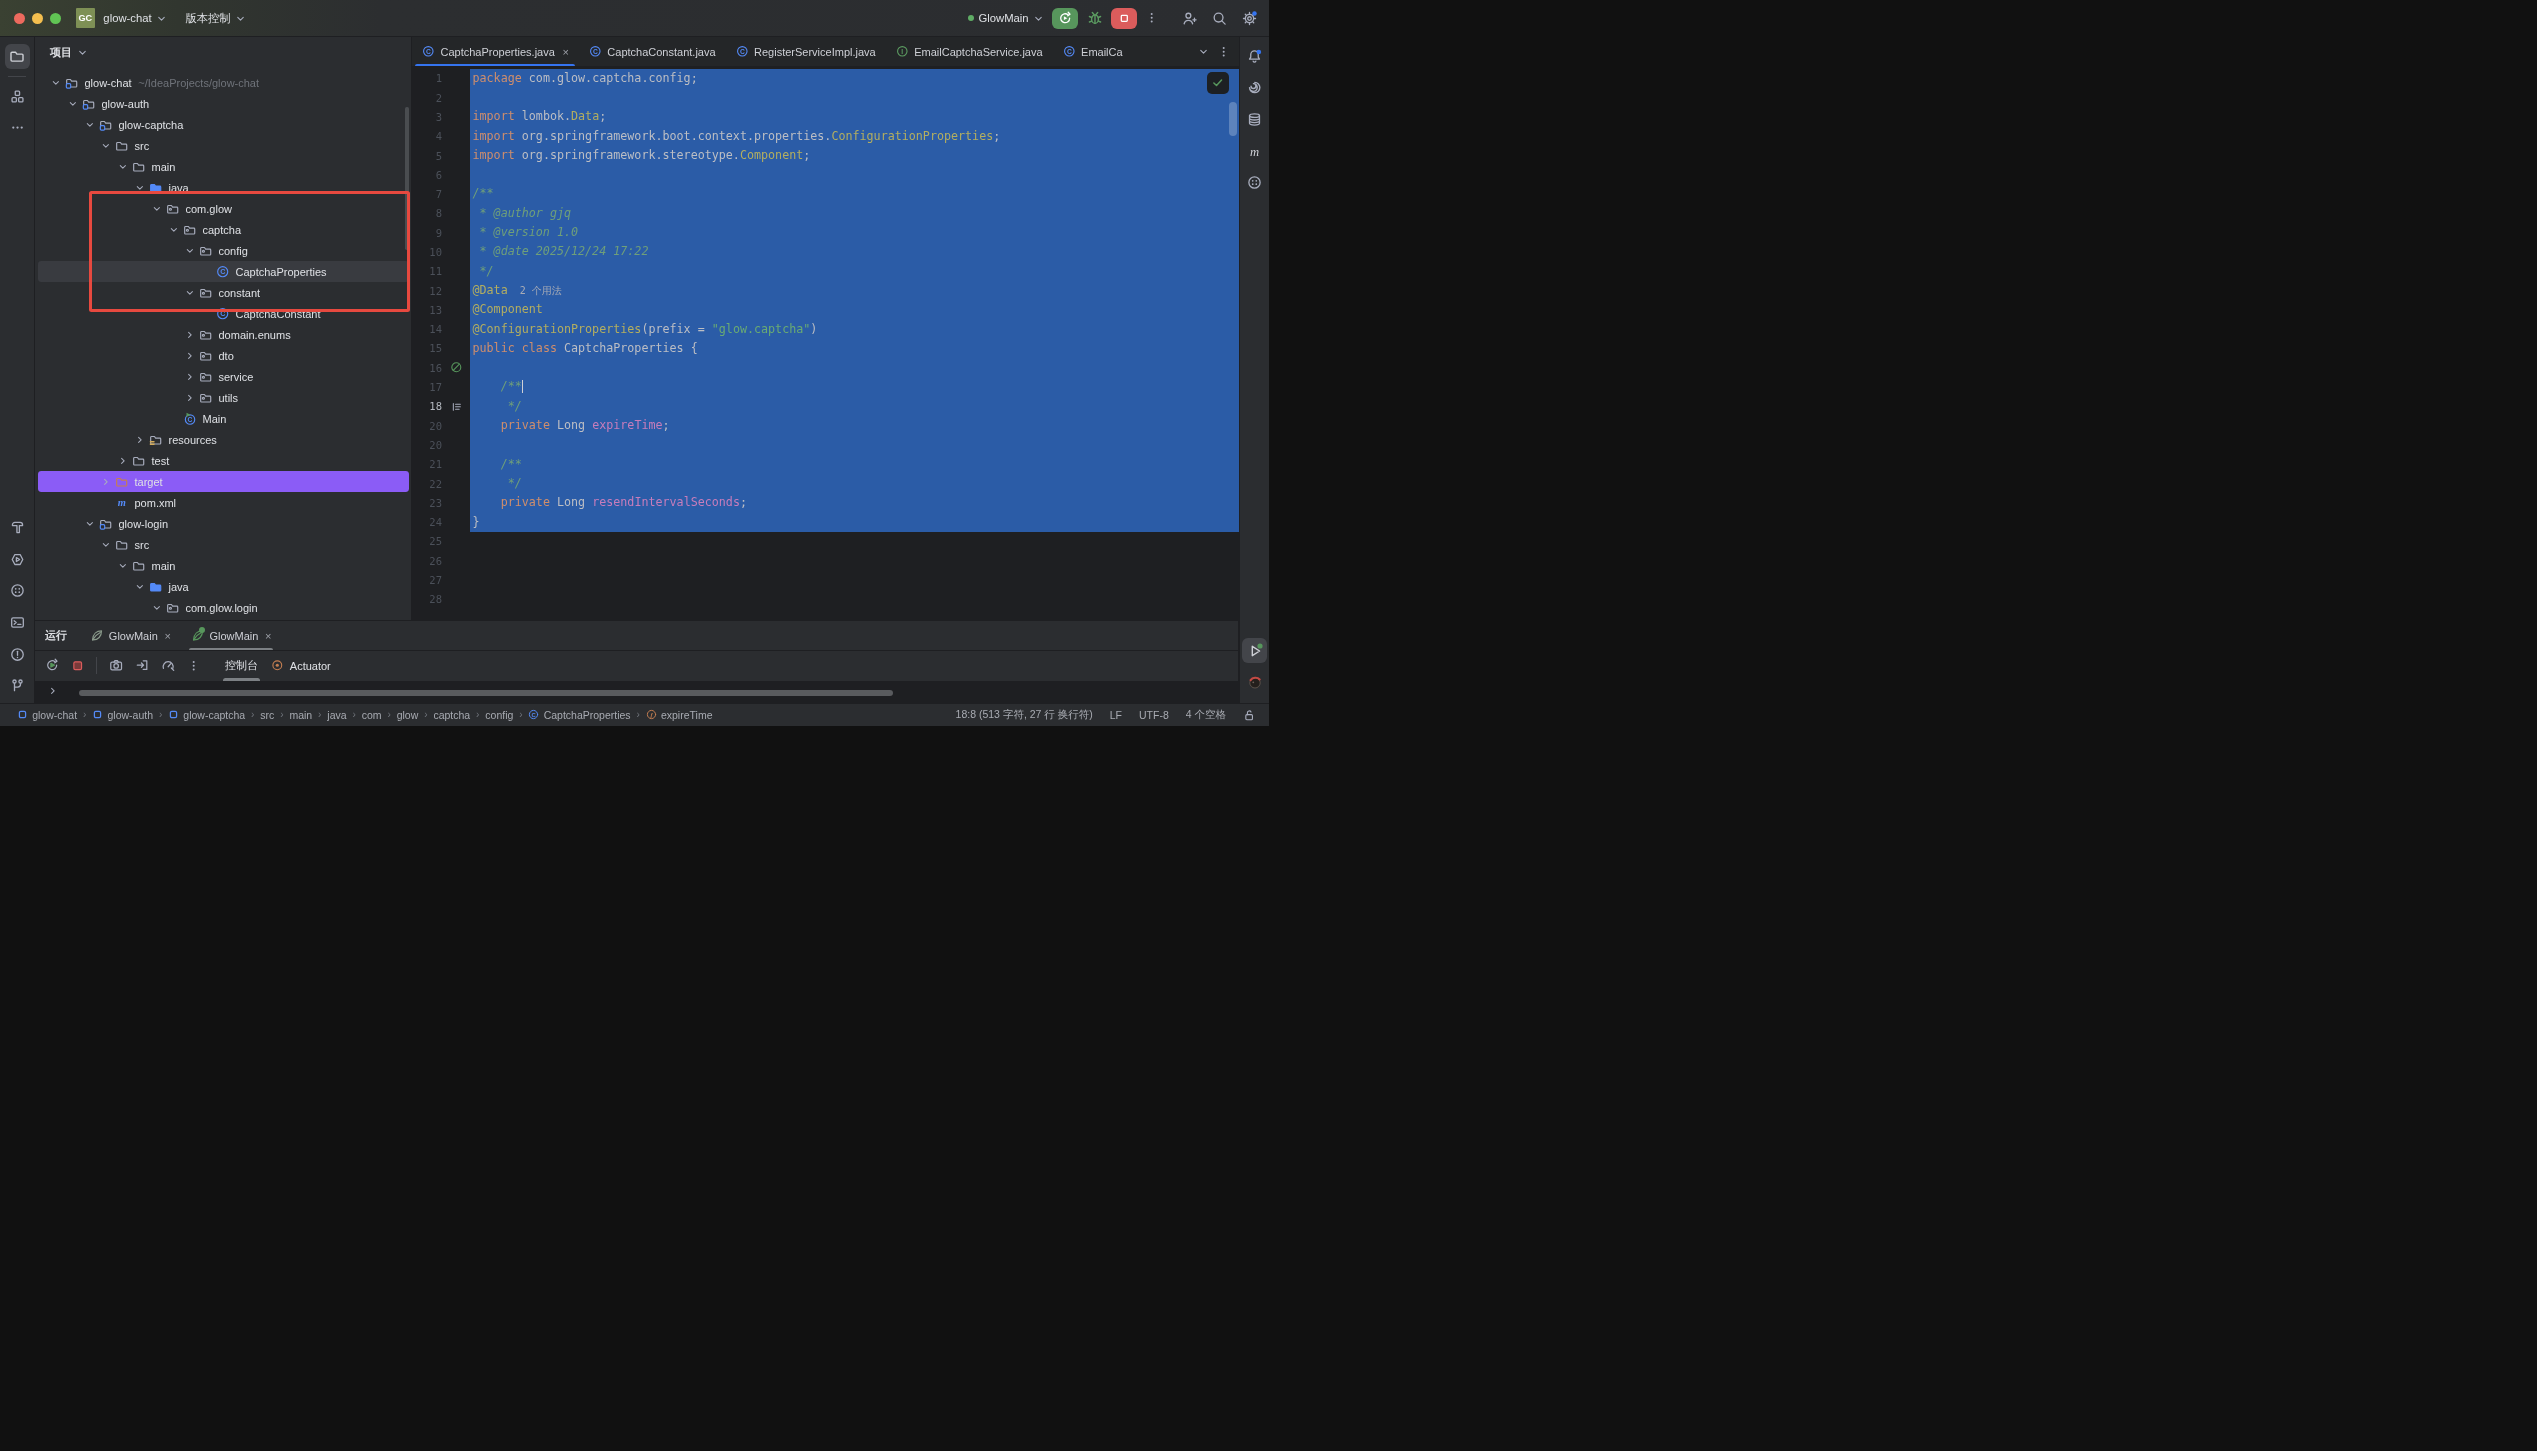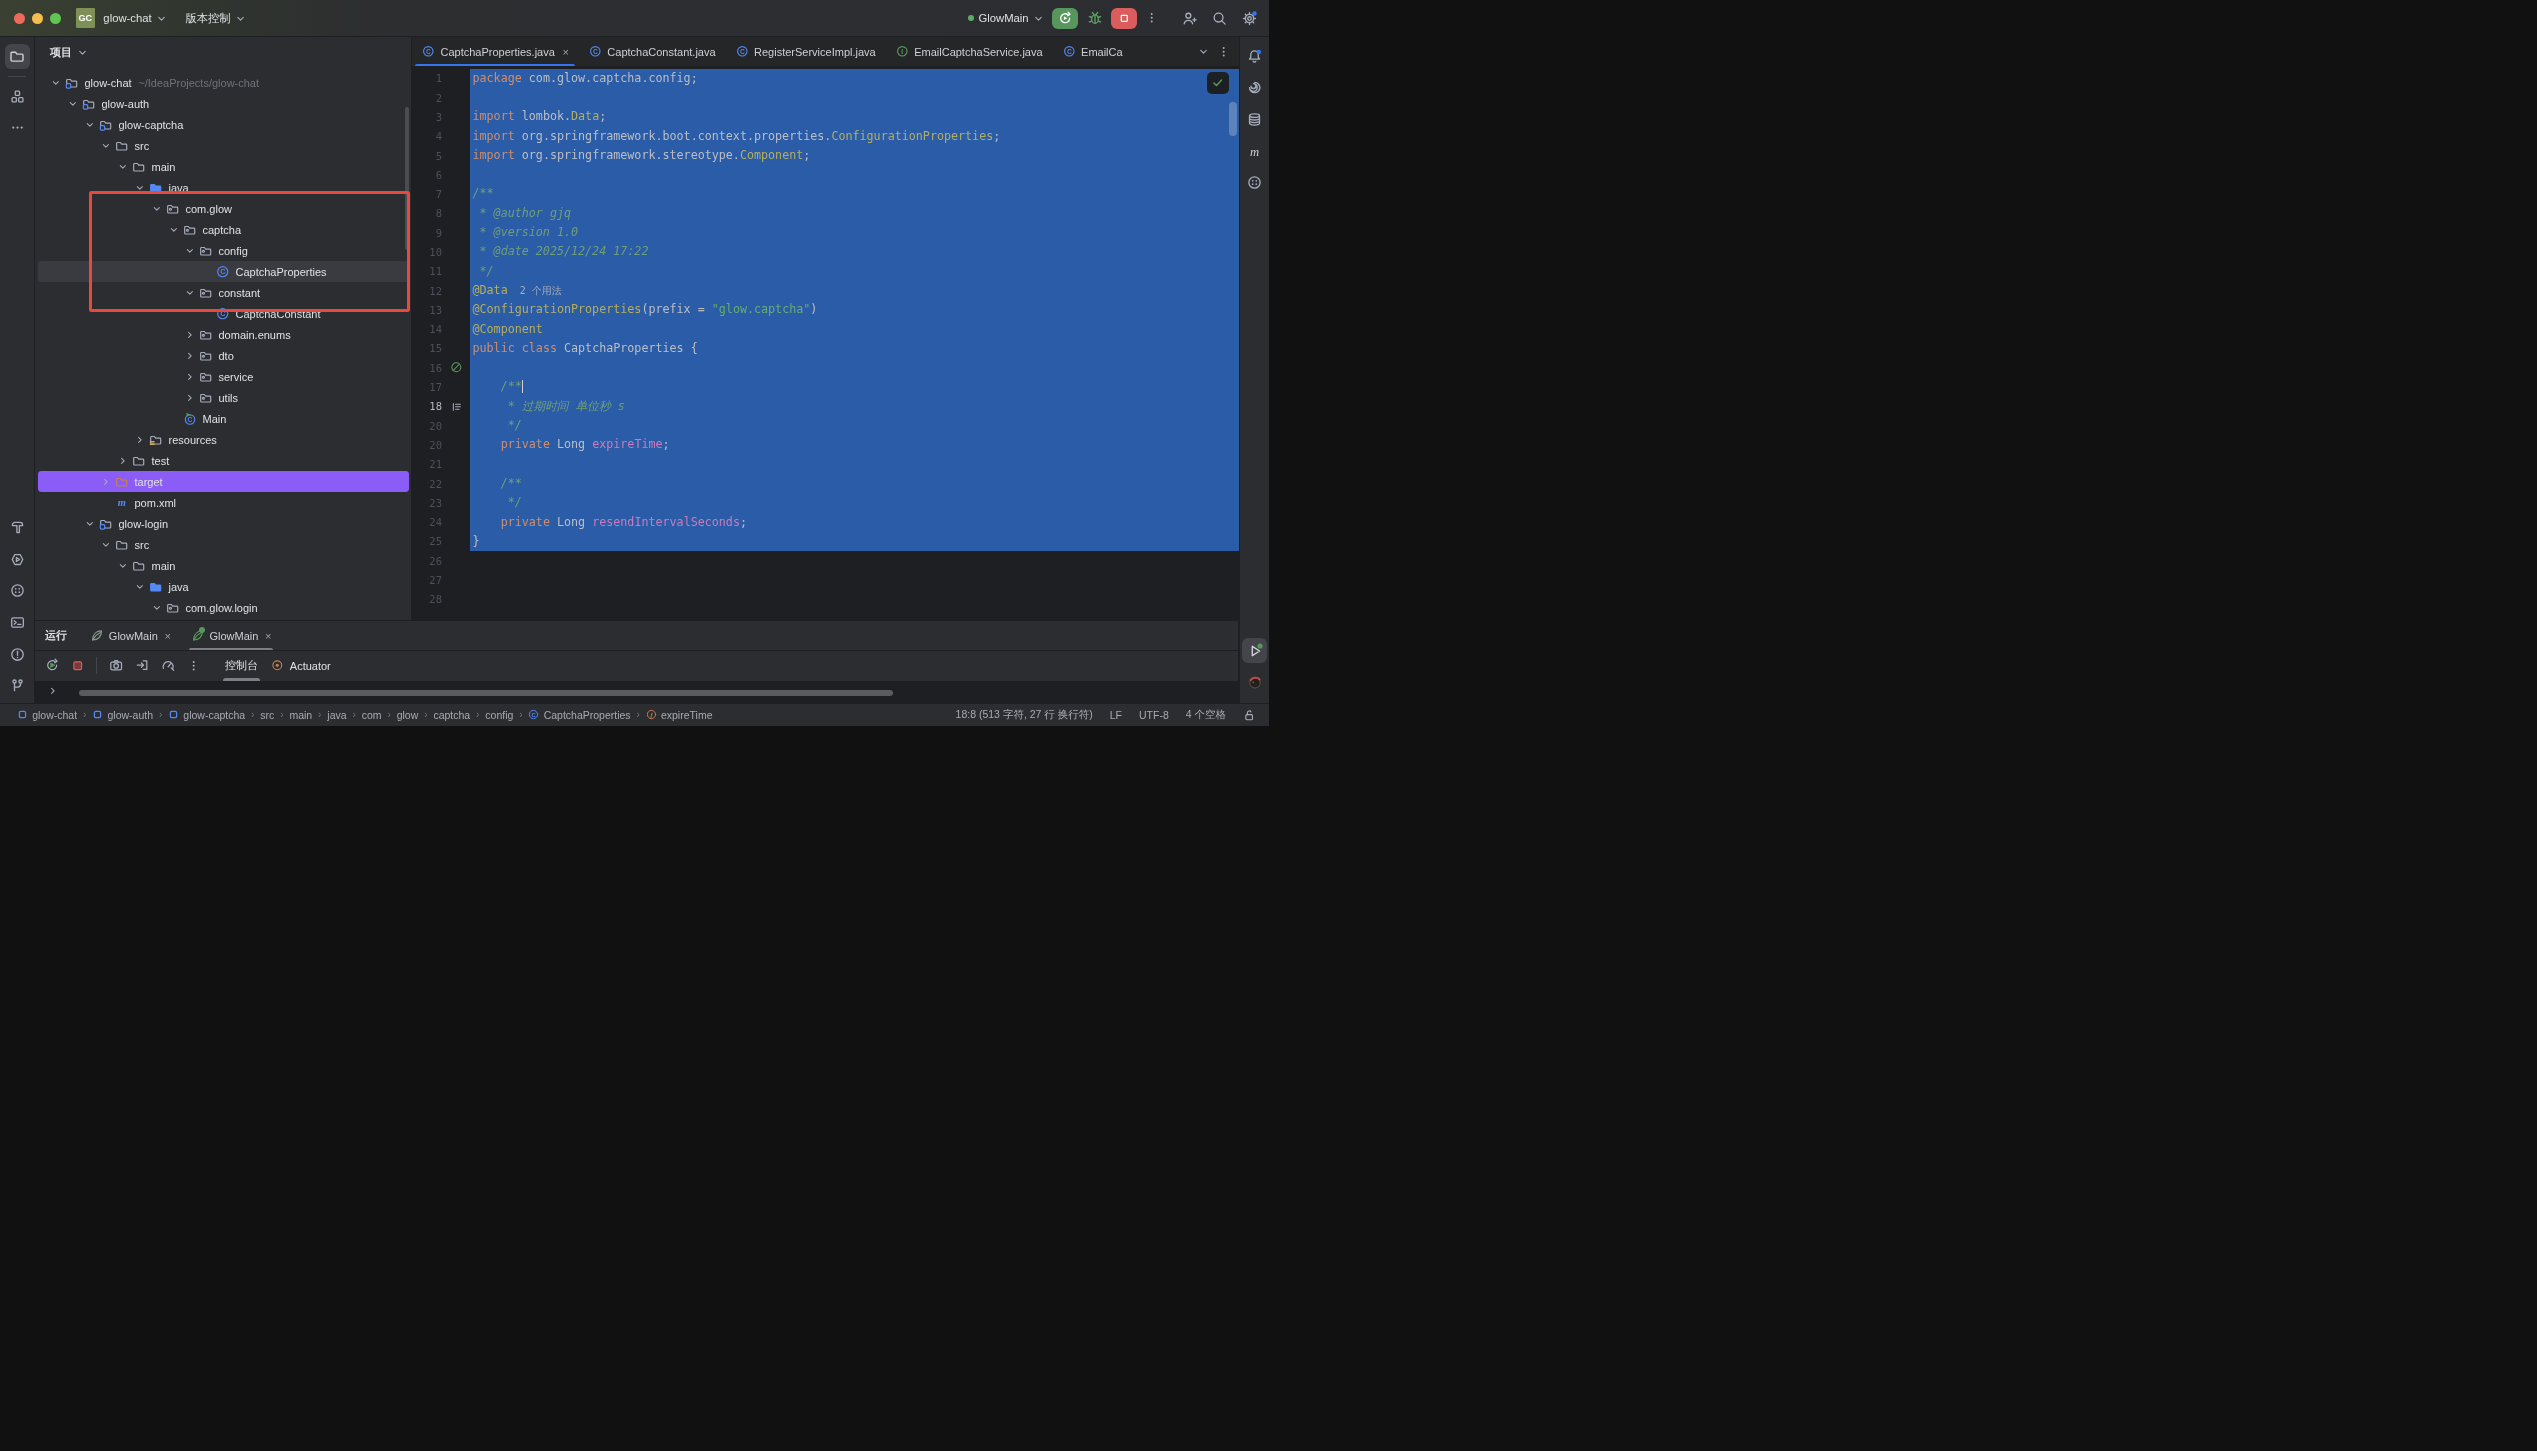--- a/index.html
+++ b/index.html
@@ -833,26 +833,25 @@
           <div class="cline sel"><span class="tk-kw">import</span><span class="tk-pl"> lombok.</span><span class="tk-ann">Data</span><span class="tk-pl">;</span></div>
           <div class="cline sel"><span class="tk-kw">import</span><span class="tk-pl"> org.springframework.boot.context.properties.</span><span class="tk-ann">ConfigurationProperties</span><span class="tk-pl">;</span></div>
           <div class="cline sel"><span class="tk-kw">import</span><span class="tk-pl"> org.springframework.stereotype.</span><span class="tk-ann">Component</span><span class="tk-pl">;</span></div>
           <div class="cline sel"></div>
           <div class="cline sel"><span class="tk-doc">/**</span></div>
           <div class="cline sel"><span class="tk-doc"> * @author gjq</span></div>
           <div class="cline sel"><span class="tk-doc"> * @version 1.0</span></div>
           <div class="cline sel"><span class="tk-doc"> * @date 2025/12/24 17:22</span></div>
           <div class="cline sel"><span class="tk-doc"> */</span></div>
           <div class="cline sel"><span class="tk-ann">@Data</span><span class="tk-hint">  2 个用法</span></div>
+          <div class="cline sel"><span class="tk-ann">@Component</span></div>
           <div class="cline sel"><span class="tk-ann">@ConfigurationProperties</span><span class="tk-pl">(prefix = </span><span class="tk-str">"glow.captcha"</span><span class="tk-pl">)</span></div>
-          <div class="cline sel"><span class="tk-ann">@Component</span></div>
           <div class="cline sel"><span class="tk-kw">public</span><span class="tk-pl"> </span><span class="tk-kw">class</span><span class="tk-pl"> CaptchaProperties {</span></div>
           <div class="cline sel"></div>
           <div class="cline sel"><span class="tk-doc">    /**</span><span class="caret-bar"></span></div>
-          <div class="cline sel"><span class="tk-doc">     * 过期时间 单位秒 s</span></div>
           <div class="cline sel"><span class="tk-doc">     */</span></div>
           <div class="cline sel"><span class="tk-pl">    </span><span class="tk-kw">private</span><span class="tk-pl"> Long </span><span class="tk-field">expireTime</span><span class="tk-pl">;</span></div>
           <div class="cline sel"></div>
           <div class="cline sel"><span class="tk-doc">    /**</span></div>
           <div class="cline sel"><span class="tk-doc">     */</span></div>
           <div class="cline sel"><span class="tk-pl">    </span><span class="tk-kw">private</span><span class="tk-pl"> Long </span><span class="tk-field">resendIntervalSeconds</span><span class="tk-pl">;</span></div>
           <div class="cline sel"><span class="tk-pl">}</span></div>
           <div class="cline"></div>
         </div>
     </div>

